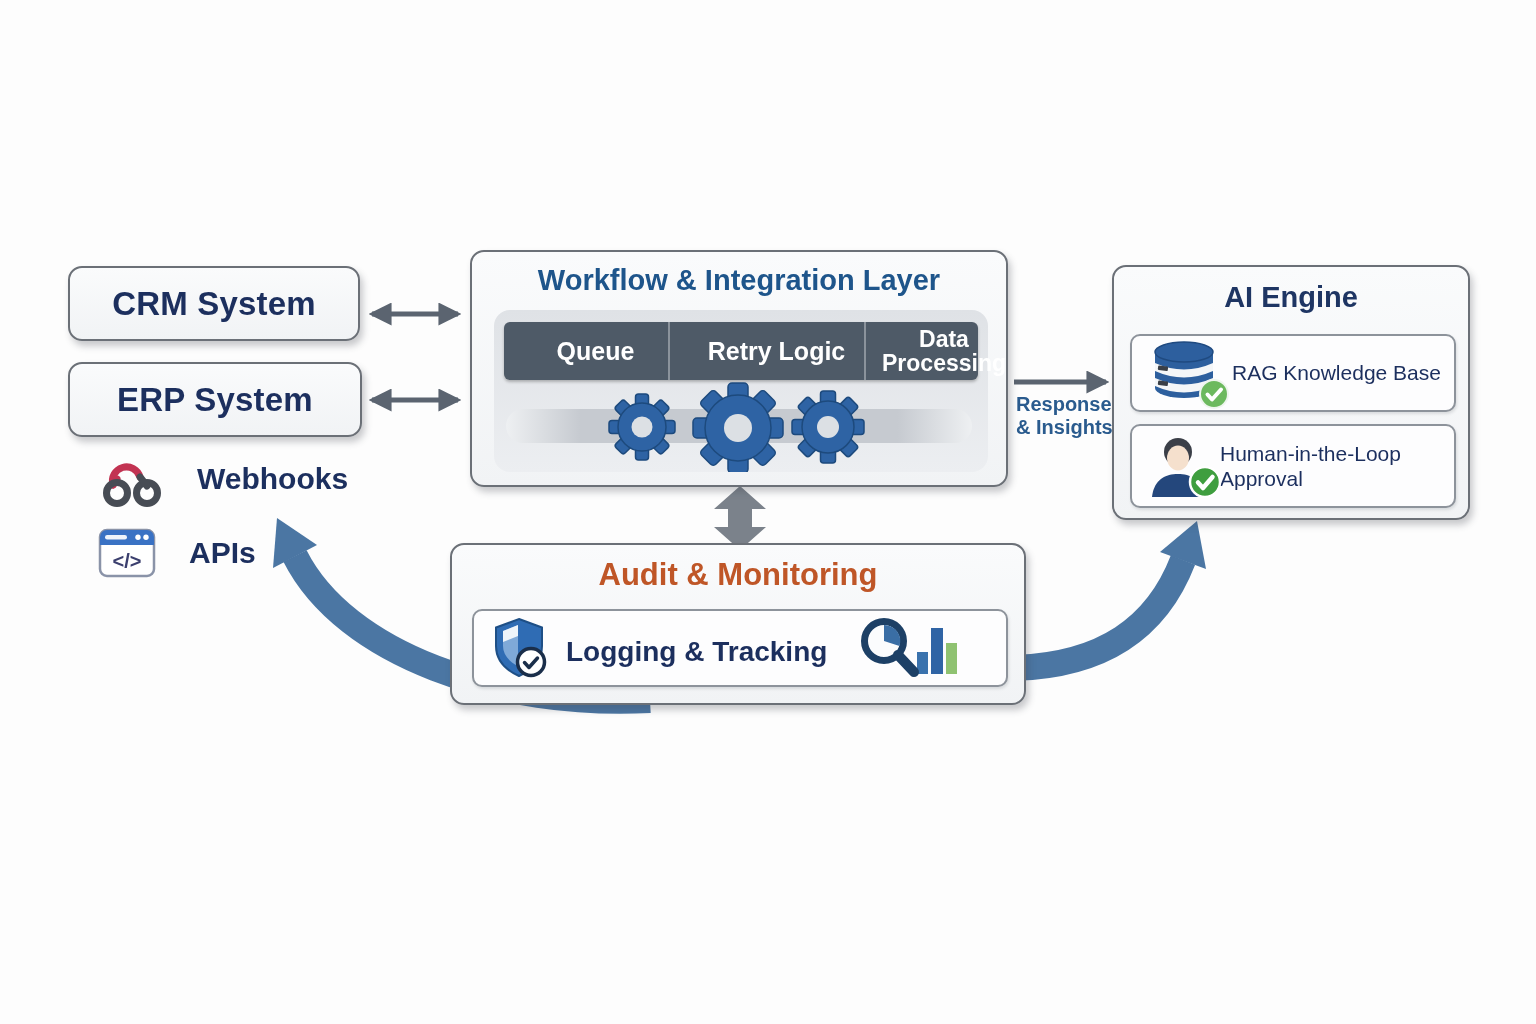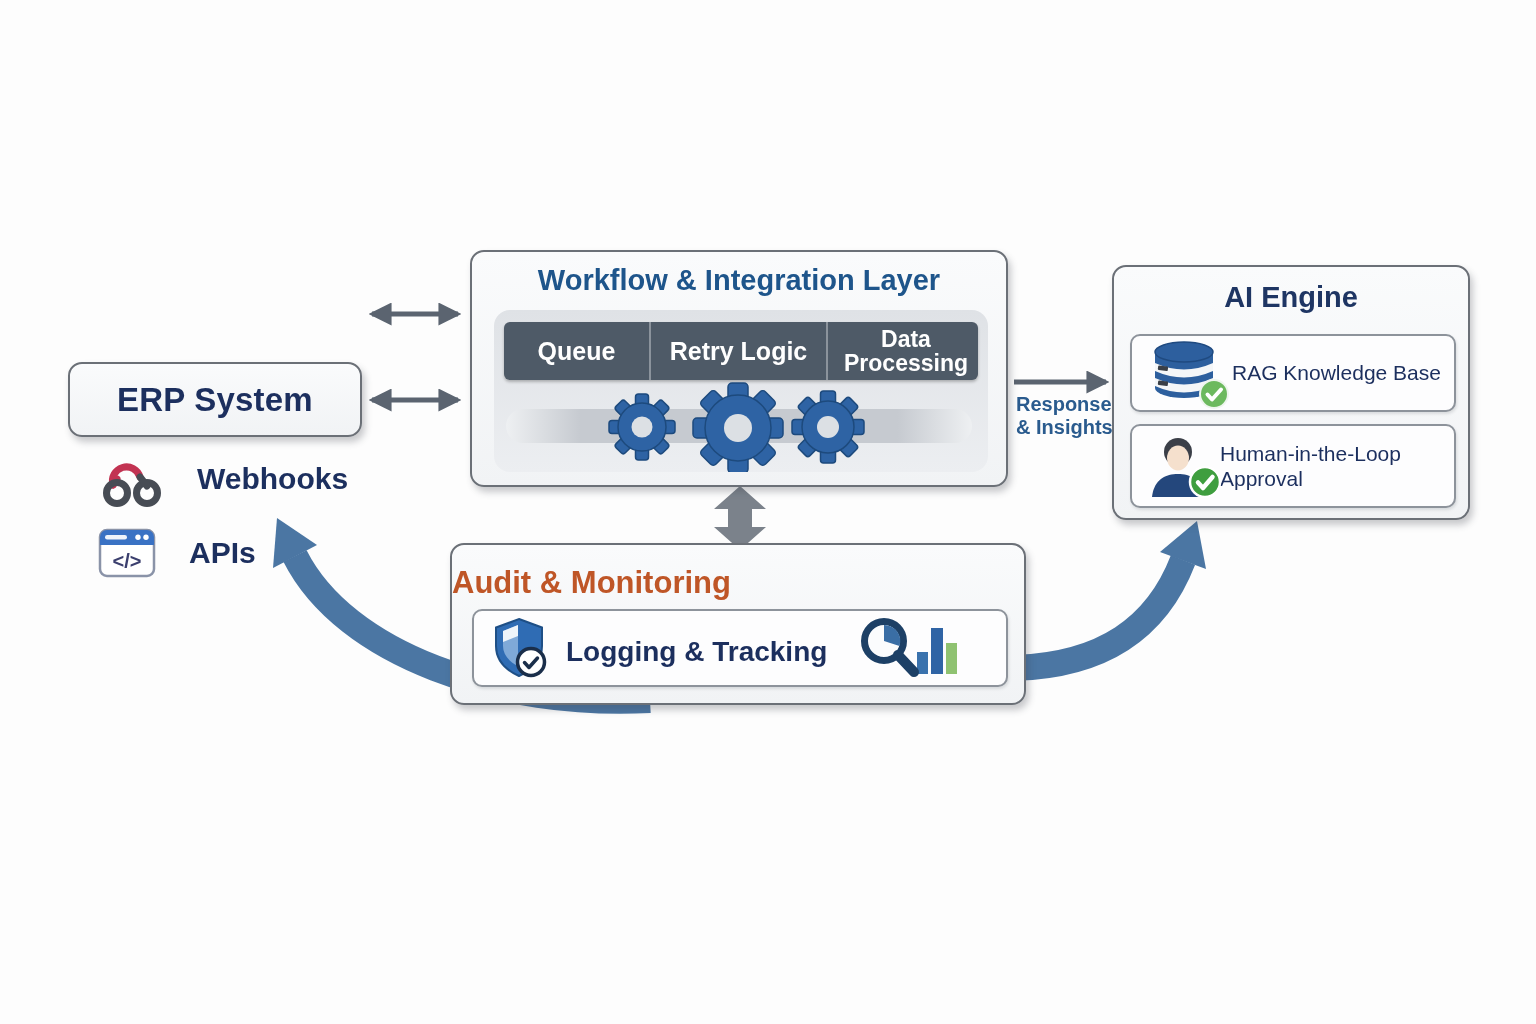--- a/index.html
+++ b/index.html
@@ -39,21 +39,21 @@
     border-radius:16px;
   }
   .wf-bar {
     position:absolute; left:10px; top:12px; width:474px; height:58px;
     background:var(--stage_bar,#4e5a67); border-radius:6px;
     display:flex; align-items:stretch;
     box-shadow:0 2px 3px rgba(0,0,0,.25);
   }
   .wf-stage {
     display:flex; align-items:center; justify-content:center; text-align:center;
-    color:#ffffff; font-weight:bold; font-size:25px; line-height:1.05;
+    color:#ffffff; font-weight:bold; font-size:25px; line-height:1.05;padding-left:19px;
   }
   .wf-stage + .wf-stage { border-left:2px solid rgba(255,255,255,.35); }
   .wf-stage:nth-child(1){ flex:0 0 145px; }
   .wf-stage:nth-child(2){ flex:0 0 175px; }
   .wf-stage:nth-child(3){ flex:1; font-size:23px; padding:0 16px; }
 
   
   .ai-title {
     margin-top:14px; text-align:center; font-weight:bold; font-size:29px;
     color:var(--ai_title,#1e3563);
@@ -66,21 +66,21 @@
   }
   .ai-sub .lbl {
     margin-left:10px; font-weight:normal; font-size:21px; line-height:1.2;
     color:var(--navy_text,#1c2f5e);
   }
   .iconwrap { position:relative; flex:0 0 auto; }
   .badge { position:absolute; }
 
   
   .audit-title {
-    margin-top:20px; text-align:left; font-weight:bold; font-size:31px;
+    margin-top:12px; text-align:center; font-weight:bold; font-size:31px;
     color:var(--audit_title,#bf5627);
   }
   .audit-sub {
     position:absolute; box-sizing:border-box; left:20px; top:64px; width:536px; height:78px;
     background:#fdfdfe; border:2px solid #8d939b; border-radius:10px;
     display:flex; align-items:center; padding:0 16px;
     box-shadow:1px 2px 3px rgba(60,65,75,.15);
   }
   .audit-sub .lbl {
     margin:8px 30px 0 16px; font-weight:bold; font-size:28px;
@@ -127,20 +127,23 @@
       <path class="curve" d="M 650 700 C 500 708 345 655 295 556"></path>
       <polygon class="curve-head" points="277,518 317,545 273,568"></polygon>
     </g>
 
     <g>
       <path class="curve" d="M 1005 668 C 1105 668 1158 625 1183 560"></path>
       <polygon class="curve-head" points="1197,521 1206,569 1160,552"></polygon>
     </g>
   </svg>
 
+  <div class="node sysbox" style="left:68px;top:266px;width:292px;height:75px;z-index:2">
+    <span>CRM System</span>
+  </div>
 
   <div class="node sysbox" style="left:68px;top:362px;width:294px;height:75px;z-index:2">
     <span>ERP System</span>
   </div>
 
   <div class="conn" style="left:100px;top:448px;z-index:2">
     <svg width="64" height="62" viewBox="0 0 64 62">
       <path d="M13 37 A13.5 13.5 0 1 1 40 29" fill="none" stroke="#c23352" stroke-width="7" stroke-linecap="round"></path>
       <path d="M13 37 L17 31" stroke="#c23352" stroke-width="7" stroke-linecap="round"></path>
       <circle cx="17" cy="45" r="10.5" fill="none" stroke="#474c54" stroke-width="7"></circle>

